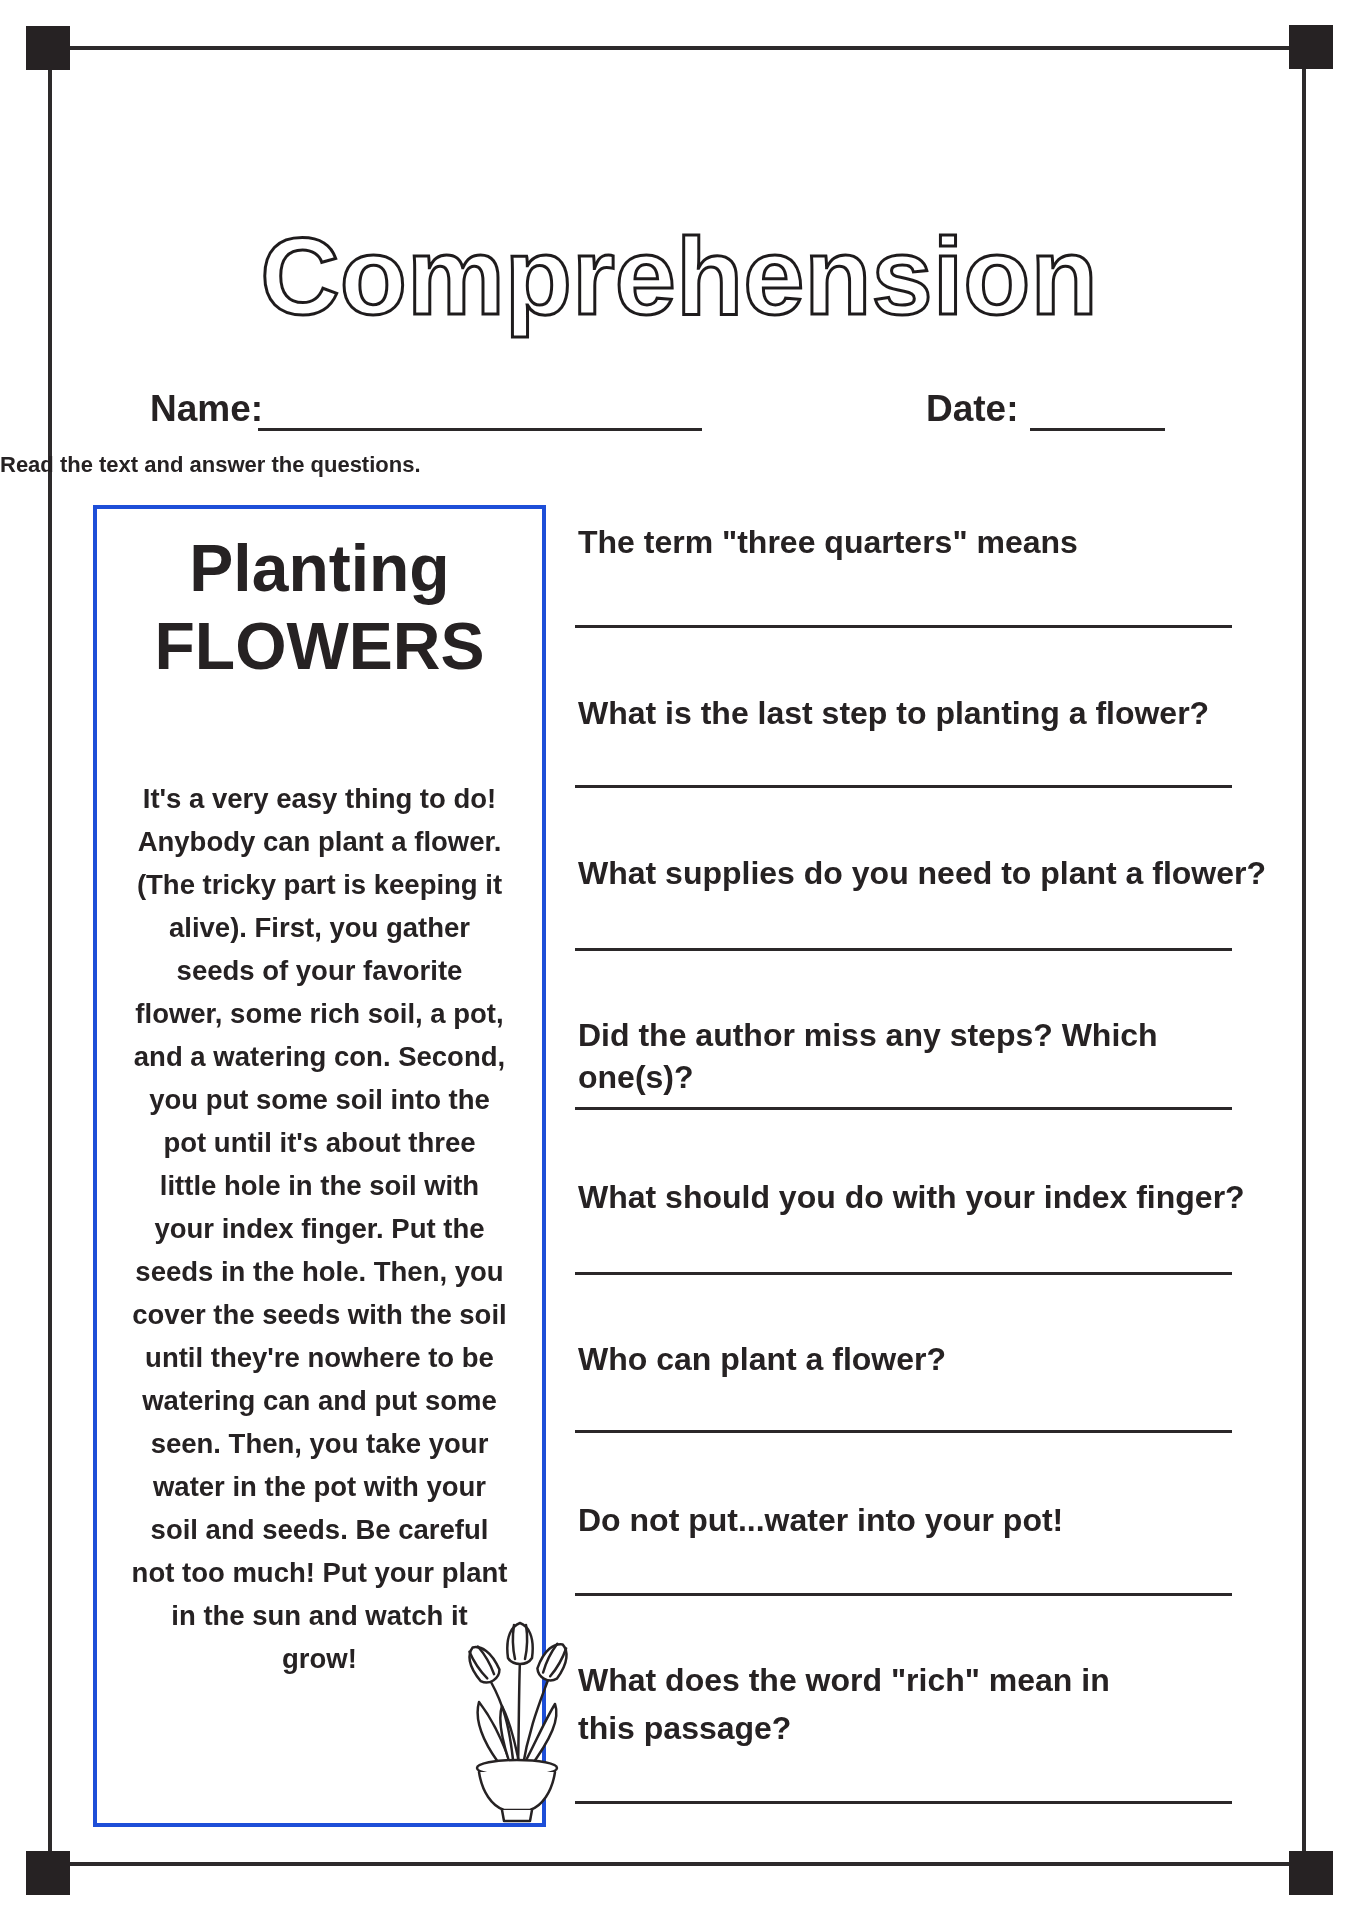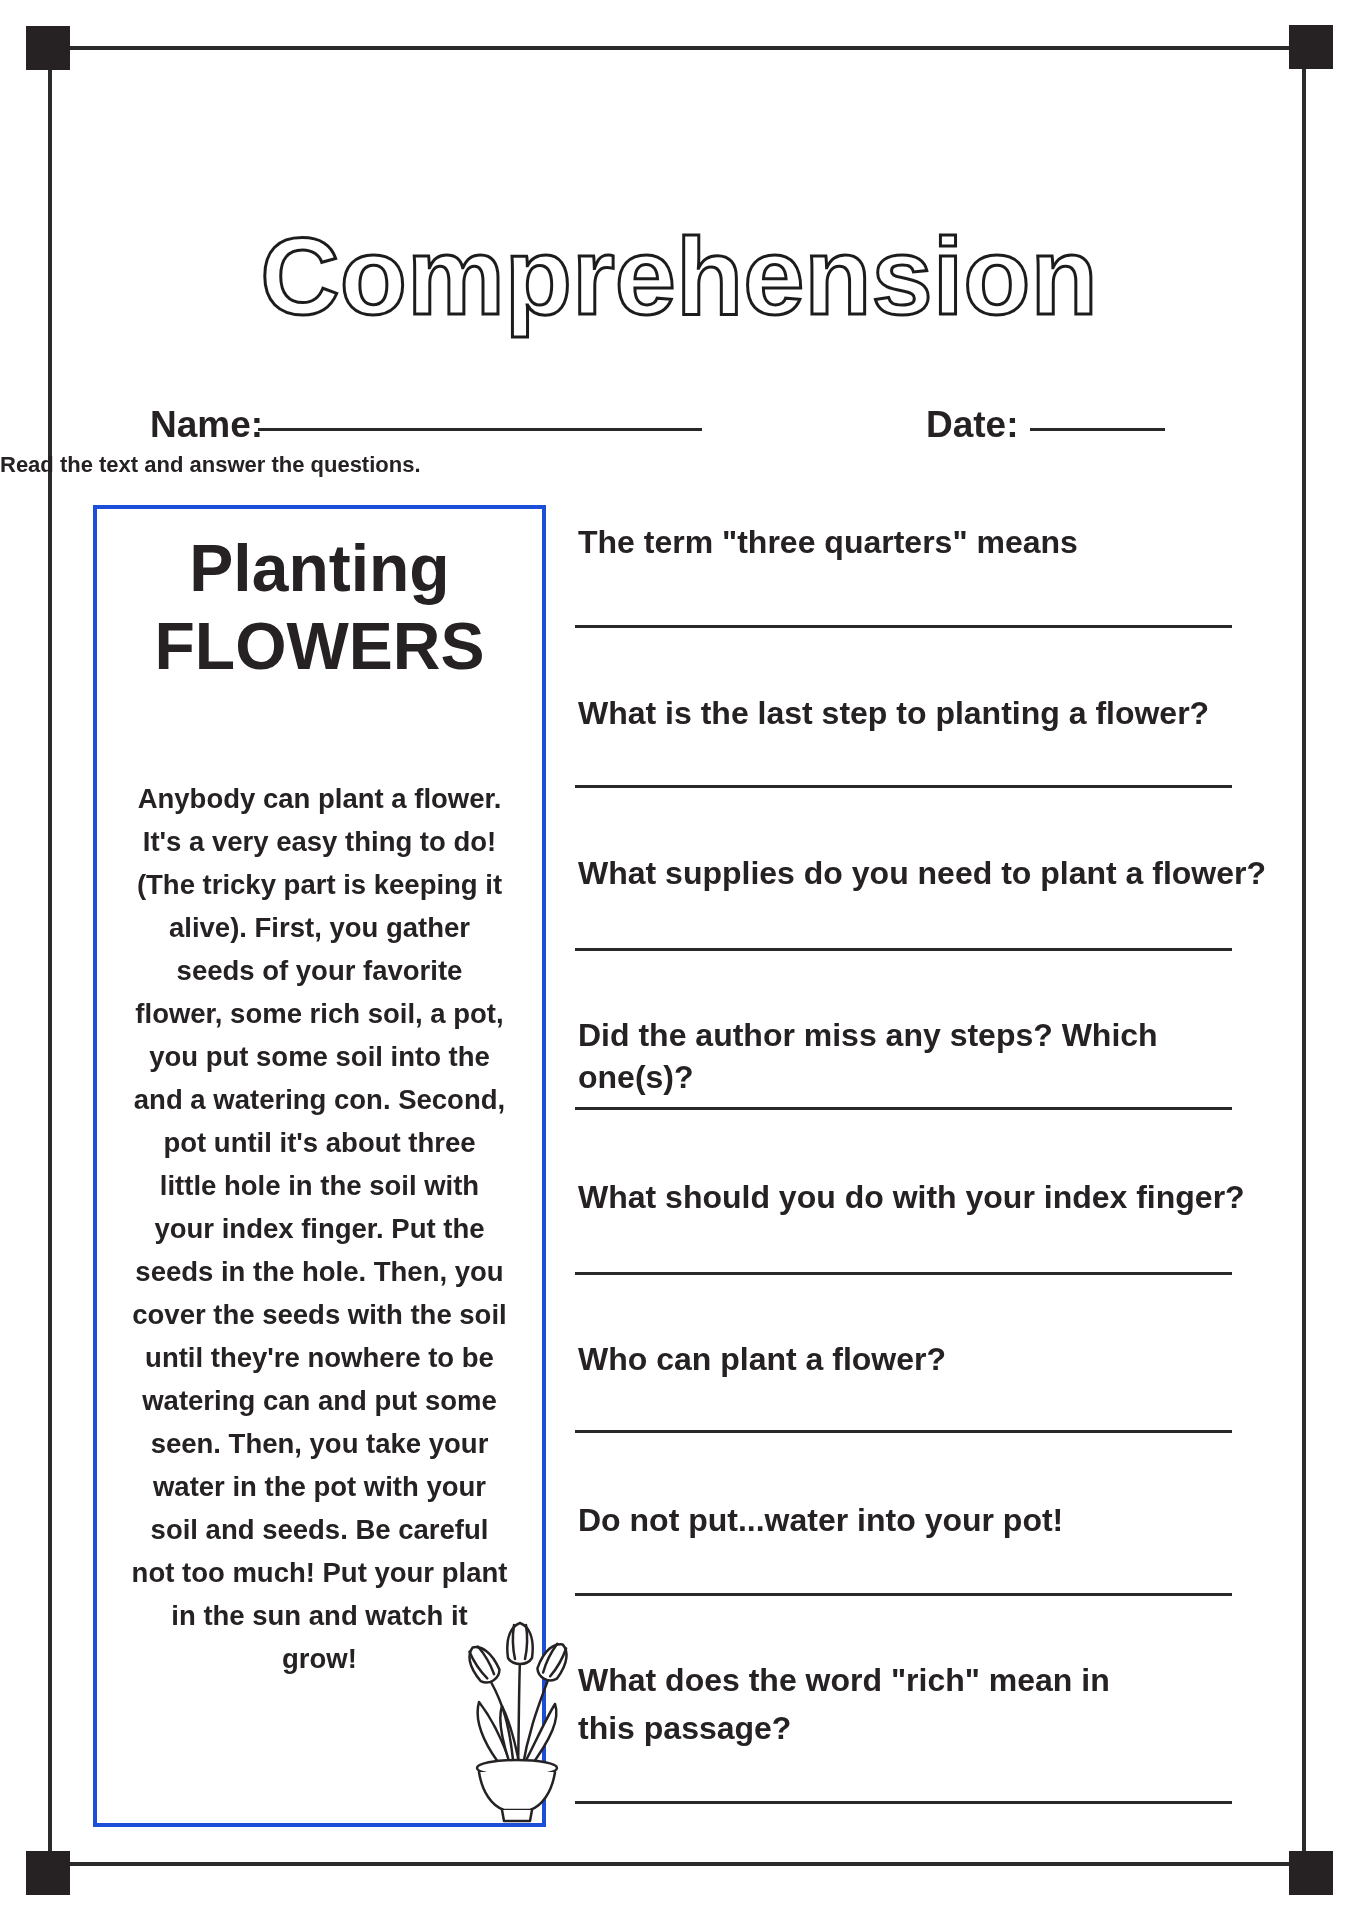--- a/index.html
+++ b/index.html
@@ -18,21 +18,21 @@
   #title-reading{
     position:absolute;left:0;top:100px;width:100%;text-align:center;
     font-size:172px;font-weight:700;letter-spacing:2px;line-height:1;color:#f46eb5;z-index:1;
   }
   #title-comprehension{
     position:absolute;left:0;top:213px;width:100%;text-align:center;
     font-size:110px;font-weight:700;line-height:1;color:#ffffff;
     -webkit-text-stroke:3px #1e1b1c;z-index:2;margin-top:8px;
   }
   
-  .field-label{position:absolute;font-size:37px;font-weight:700;margin-top:16px;}
+  .field-label{position:absolute;font-size:37px;font-weight:700;}
   #name-label{left:150px;top:388px;}
   #date-label{left:926px;top:388px;}
   .write-line{position:absolute;height:0;border-top:3px solid #2b2829;}
   #name-line{left:258px;top:428px;width:444px;}
   #date-line{left:1030px;top:428px;width:135px;}
   #instruction{position:absolute;left:0;top:452px;width:100%;text-align:left;font-size:22px;font-weight:600;}
   
   #passage-box{position:absolute;left:93px;top:505px;width:453px;height:1322px;border:4px solid #1d4ed8;box-sizing:border-box;background:#ffffff;}
   #passage-title{position:absolute;left:0;top:20px;width:100%;text-align:center;font-weight:700;}
   #passage-title .pt-line{font-size:66px;line-height:78px;}
@@ -64,28 +64,28 @@
   <div class="write-line" id="date-line"></div>
 
   <div id="instruction">Read the text and answer the questions.</div>
 
   <div id="passage-box">
     <div id="passage-title">
       <div class="pt-line">Planting</div>
       <div class="pt-line">FLOWERS</div>
     </div>
     <div id="passage-text">
+        <div>It's a very easy thing to do!</div>
         <div>Anybody can plant a flower.</div>
-        <div>It's a very easy thing to do!</div>
         <div>(The tricky part is keeping it</div>
         <div>alive). First, you gather</div>
         <div>seeds of your favorite</div>
         <div>flower, some rich soil, a pot,</div>
+        <div>and a watering con. Second,</div>
         <div>you put some soil into the</div>
-        <div>and a watering con. Second,</div>
         <div>pot until it's about three</div>
         <div>little hole in the soil with</div>
         <div>your index finger. Put the</div>
         <div>seeds in the hole. Then, you</div>
         <div>cover the seeds with the soil</div>
         <div>until they're nowhere to be</div>
         <div>watering can and put some</div>
         <div>seen. Then, you take your</div>
         <div>water in the pot with your</div>
         <div>soil and seeds. Be careful</div>

